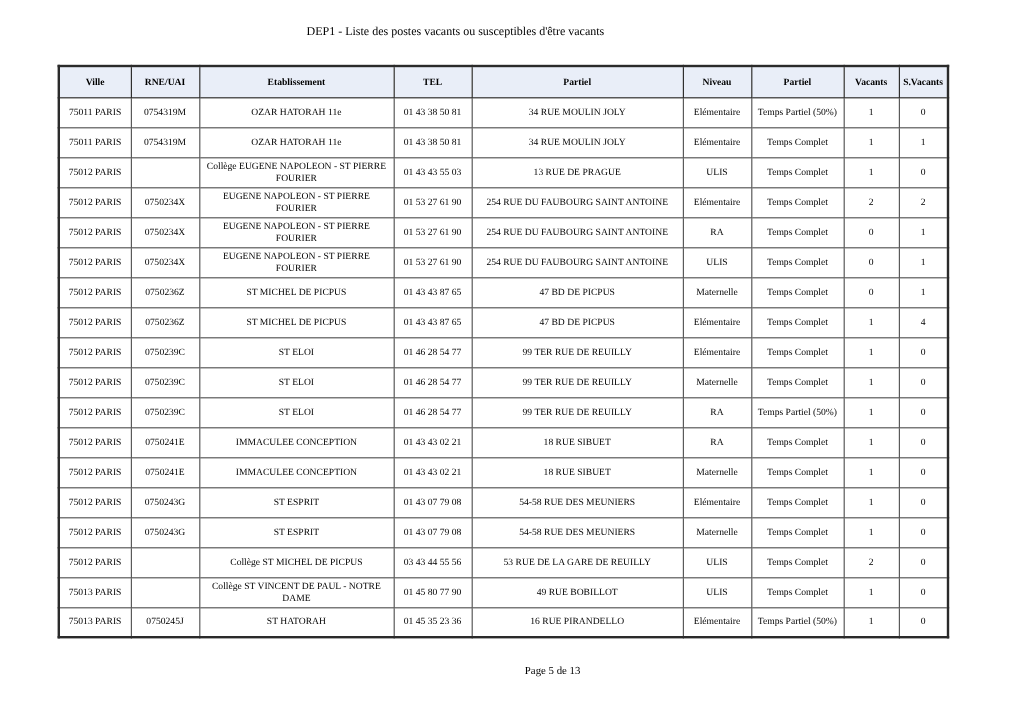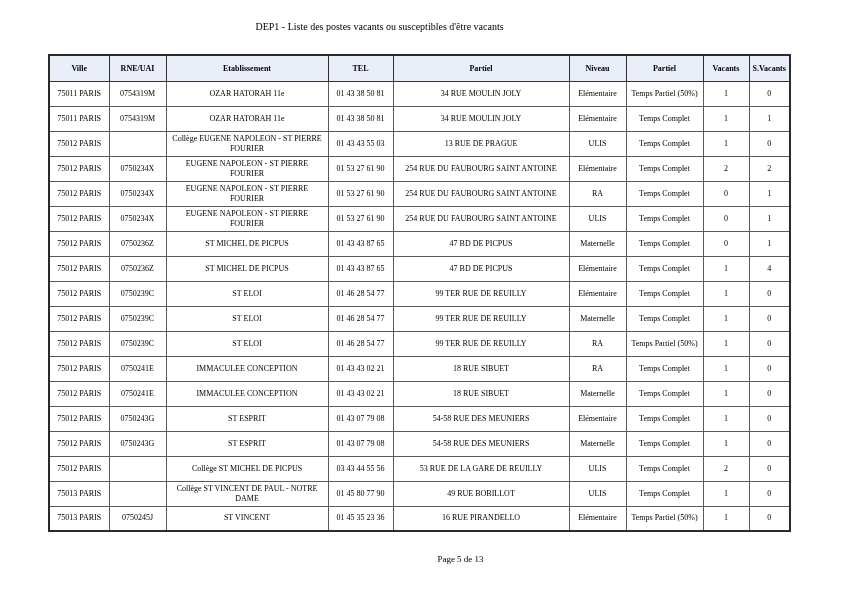--- a/index.html
+++ b/index.html
@@ -289,21 +289,21 @@
             <td>01 45 80 77 90</td>
             <td>49 RUE BOBILLOT</td>
             <td>ULIS</td>
             <td>Temps Complet</td>
             <td>1</td>
             <td>0</td>
           </tr>
           <tr>
             <td>75013 PARIS</td>
             <td>0750245J</td>
-            <td>ST VINCENT</td>
+            <td>ST HATORAH</td>
             <td>01 45 35 23 36</td>
             <td>16 RUE PIRANDELLO</td>
             <td>Elémentaire</td>
             <td>Temps Partiel (50%)</td>
             <td>1</td>
             <td>0</td>
           </tr>
         </tbody>
     </table>
   </div>

